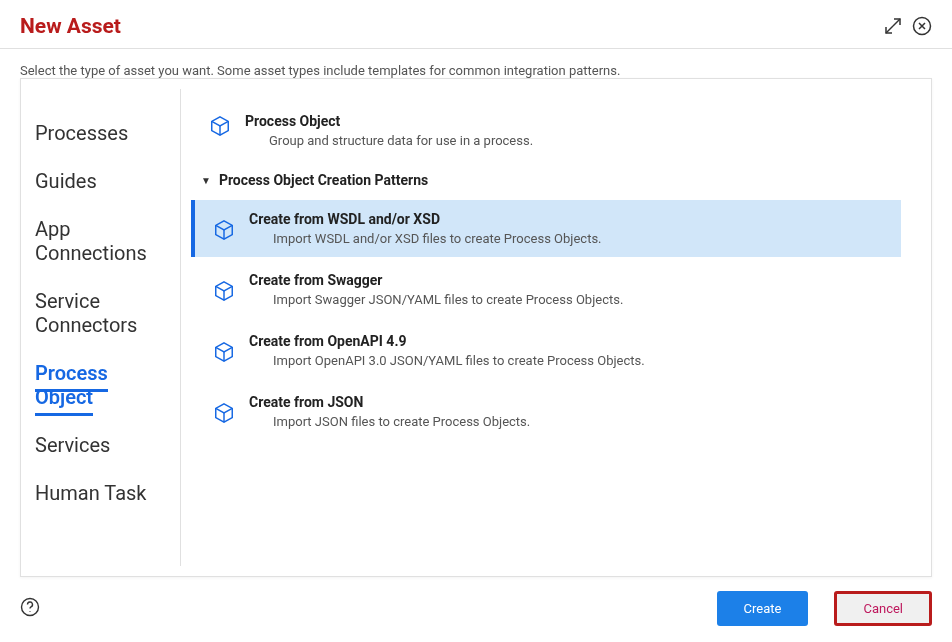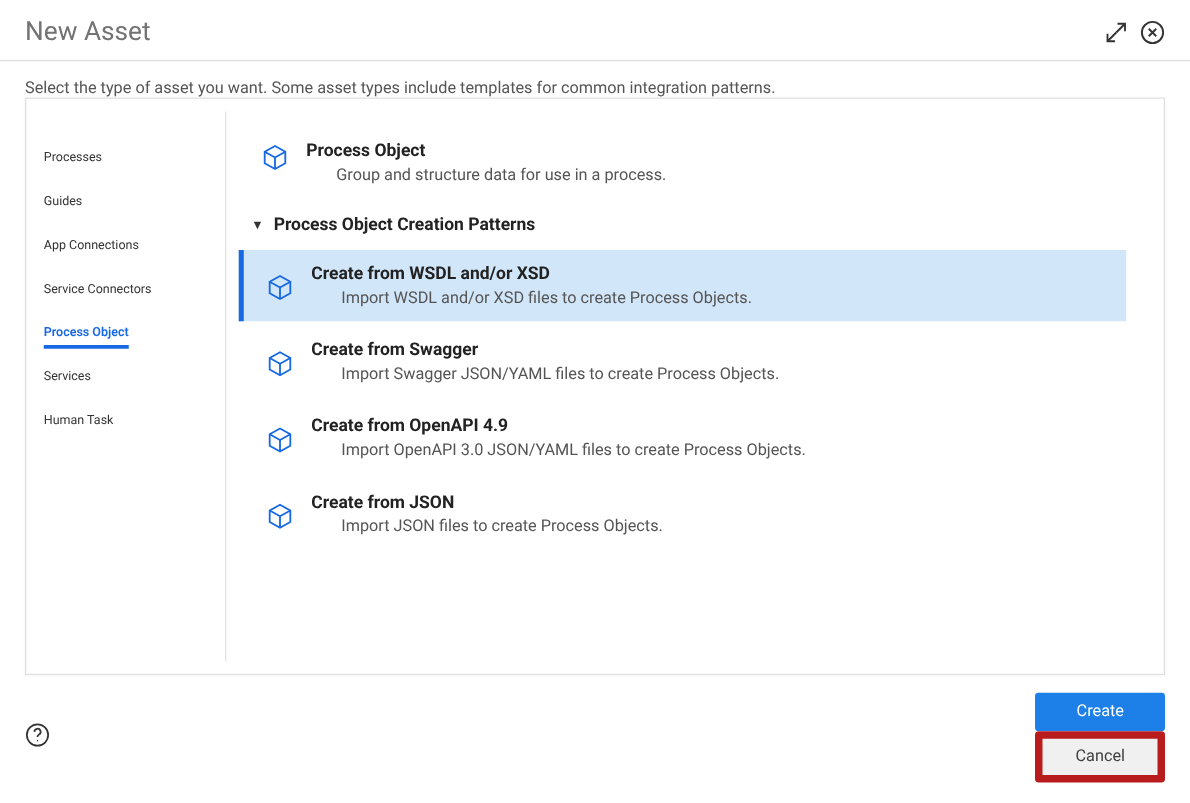--- a/index.html
+++ b/index.html
@@ -17,22 +17,22 @@
     }
     .header {
       display: flex;
       justify-content: space-between;
       align-items: center;
       padding: 14px 20px 10px 20px;
       border-bottom: 1px solid #e0e0e0;
     }
     .header h1 {
       font-size: 21px;
-      font-weight: 400;
-      color: #737373;
+      font-weight: 700;
+      color: #b91c1c;
     }
     .header-icons {
       display: flex;
       gap: 10px;
       align-items: center;
     }
     .expand-icon, .close-icon {
       cursor: pointer;
       display: flex;
       align-items: center;
@@ -57,21 +57,21 @@
       box-shadow: 0 1px 3px rgba(0,0,0,0.05);
     }
     .sidebar {
       width: 160px;
       padding: 20px 0;
       border-right: 1px solid #e0e0e0;
       margin: 10px 0;
     }
     .sidebar-item {
       padding: 12px 14px;
-      font-size: 10px;
+      font-size: 20px;
       color: #333;
       cursor: pointer;
     }
     .sidebar-item.selected {
       color: #1668e3;
       font-weight: 600;
     }
     .sidebar-item.selected span {
       border-bottom: 3px solid #1668e3;
       padding-bottom: 4px;
@@ -136,38 +136,37 @@
       display: flex;
       justify-content: space-between;
       align-items: center;
       padding: 14px 20px 16px 20px;
     }
     .help-icon {
       cursor: pointer;
     }
     .buttons {
       display: flex;
-      gap: 0;
-      flex-direction: column;
+      gap: 26px;
     }
     .btn {
       padding: 7px 26px;
       font-size: 13px;
       border-radius: 3px;
       cursor: pointer;
       border: 1px solid transparent;
     }
     .btn-primary {
       background: #1c80e8;
       color: #fff;
     }
     .btn-secondary {
       background: #f0f0f0;
-      color: #404040;
-      border: 6px solid #b91c1c;
+      color: #be185d;
+      border: 3px solid #b91c1c;
     }
   </style>
 </head>
 <body>
 
 <div class="header">
   <h1>New Asset</h1>
   <div class="header-icons">
     <span class="expand-icon">
       <svg width="18" height="18" viewBox="0 0 18 18" fill="none" stroke="#333" stroke-width="1.5">

